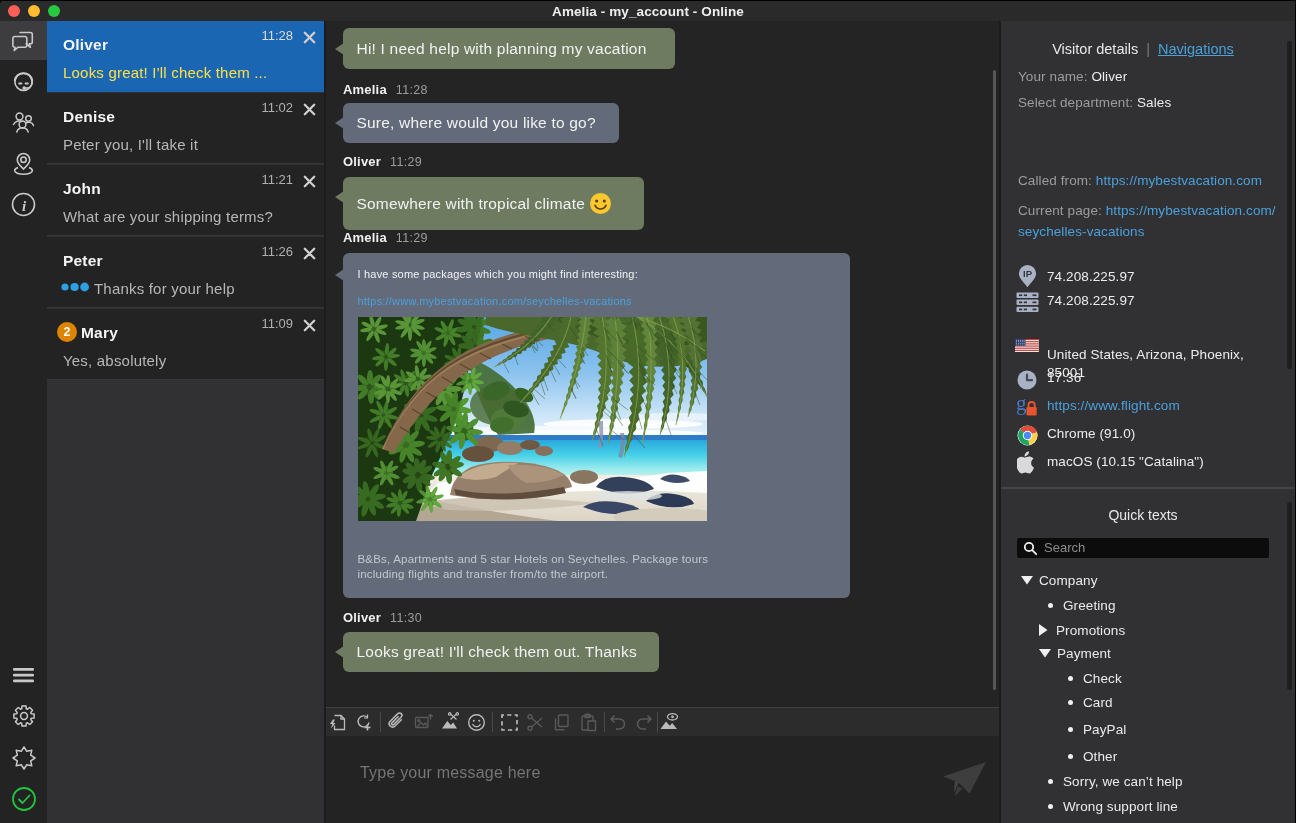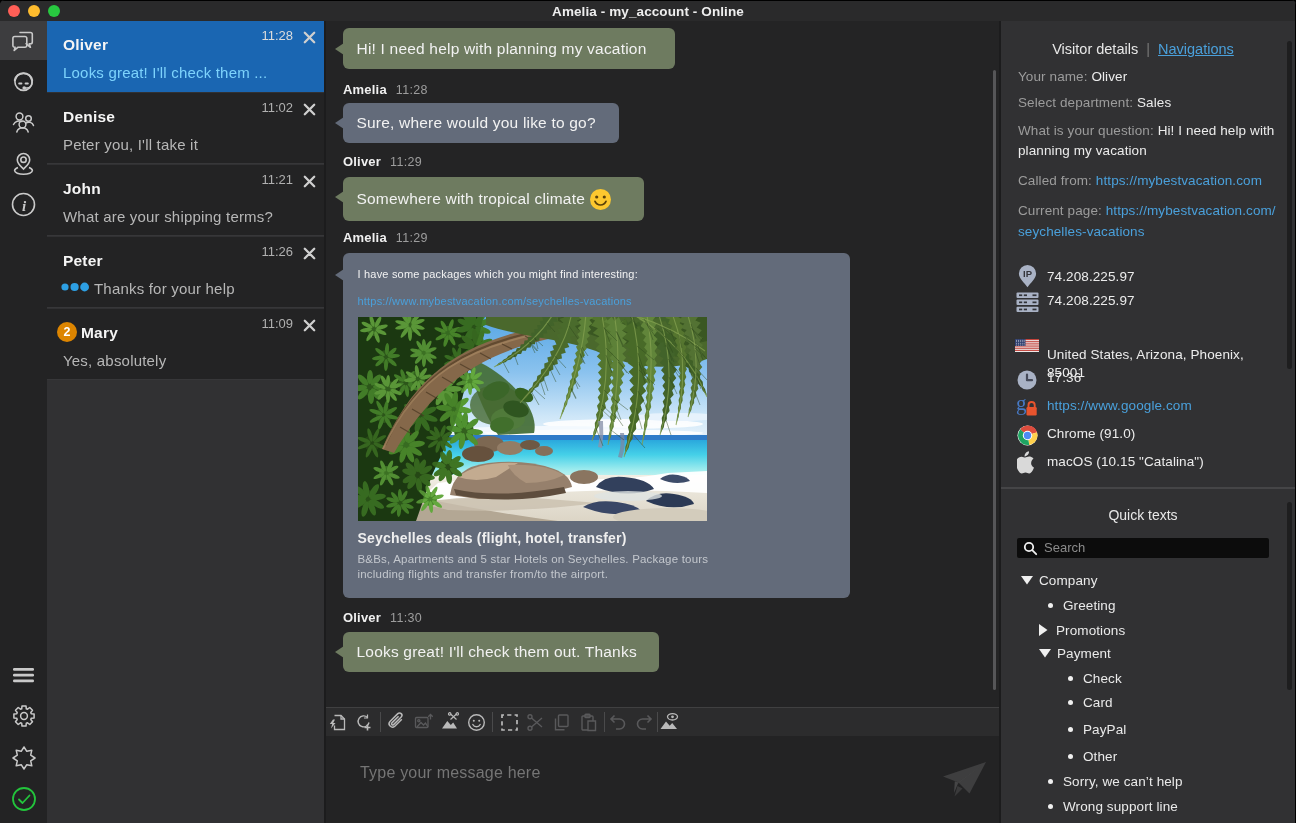--- a/index.html
+++ b/index.html
@@ -9,21 +9,21 @@
 .tl { position:absolute; top:4px; width:12px; height:12px; border-radius:50%; }
 #title { position:absolute; top:1px; left:0; width:1296px; height:20px; text-align:center; line-height:20px; color:#eeeeee; font-size:13.5px; font-weight:bold; letter-spacing:0.1px; }
 #sidebar { position:absolute; left:0; top:21px; width:47px; height:802px; background:#232324; }
 .sbicon { position:absolute; left:0; width:47px; height:39px; display:flex; align-items:center; justify-content:center; color:#c9c9c9; }
 .sel { background:#3d3d3f; }
 #chatlist { position:absolute; left:47px; top:21px; width:279px; height:802px; background:#313133; }
 .row { position:absolute; left:0; width:279px; height:71px; background:#232324; border-bottom:1px solid #373739; }
 .row.active { background:#1a66b2; border-bottom:1px solid #1a66b2; }
 .rname { position:absolute; left:16px; top:15px; font-size:15.5px; font-weight:bold; color:#f5f5f5; letter-spacing:0.2px; }
 .rmsg  { position:absolute; left:16px; top:43px; font-size:15px; color:#b7b7b7; letter-spacing:0.2px; }
-.row.active .rmsg { color:#7dd3fc; }
+.row.active .rmsg { color:#fde047; }
 .rtime { position:absolute; right:33px; top:7px; font-size:13px; color:#b0b0b0; }
 .row.active .rtime { color:#dcdcdc; }
 .rx { position:absolute; right:10px; top:9px; width:13px; height:13px; }
 #chat { position:absolute; left:326px; top:21px; width:675px; height:802px; background:#242425; }
 .msglabel { position:absolute; left:17px; font-size:13px; color:#f0f0f0; font-weight:bold; letter-spacing:0.2px; }
 .msglabel span { font-weight:normal; color:#9d9d9d; font-size:12.5px; margin-left:9px; letter-spacing:0.3px; }
 .bub { position:absolute; left:16.5px; border-radius:6px; color:#f2f2f2; font-size:15.5px; letter-spacing:0.2px; padding:0 14px; display:flex; align-items:center; white-space:nowrap; }
 .bub.green { background:#6e7b60; }
 .bub.gray { background:#636b7a; }
 .tail { position:absolute; left:-8px; width:0; height:0; border-top:6px solid transparent; border-bottom:6px solid transparent; }
@@ -174,21 +174,21 @@
             <path d="M1.8 1.8 L11.2 11.2 M11.2 1.8 L1.8 11.2" stroke="#cfcfcf" stroke-width="2.3" stroke-linecap="round"></path>
           </svg></div>
     </div>
   </div>
 
   <div id="chat">
     <div class="bub green" style="top:7px; height:41px; width:332px;">Hi! I need help with planning my vacation<div class="tail" style="top:15px;"></div></div>
     <div class="msglabel" style="top:61px;">Amelia<span>11:28</span></div>
     <div class="bub gray" style="top:82px; height:40px; width:276px;">Sure, where would you like to go?<div class="tail" style="top:14px;"></div></div>
     <div class="msglabel" style="top:132.5px;">Oliver<span>11:29</span></div>
-    <div class="bub green" style="top:156px; height:44px; width:301px;">Somewhere with tropical climate&nbsp;<svg width="23" height="23" viewBox="0 0 23 23">
+    <div class="bub green" style="top:156px; height:53px; width:301px;">Somewhere with tropical climate&nbsp;<svg width="23" height="23" viewBox="0 0 23 23">
           <circle cx="11.5" cy="11.5" r="10.5" fill="#fdc82f"></circle>
           <circle cx="7.7" cy="9" r="1.6" fill="#5b4108"></circle>
           <circle cx="15.3" cy="9" r="1.6" fill="#5b4108"></circle>
           <path d="M6 13.4 A 6 6 0 0 0 17 13.4" fill="none" stroke="#5b4108" stroke-width="1.7" stroke-linecap="round"></path>
         </svg><div class="tail" style="top:14px;"></div></div>
     <div class="msglabel" style="top:208.5px;">Amelia<span>11:29</span></div>
 
     <div class="bub gray" style="top:231.5px; height:345px; width:507px; display:block; padding:0;">
       <div class="tail" style="top:16px;"></div>
       <div style="position:absolute; left:15px; top:8px; font-size:11px; line-height:27px;">I have some packages which you might find interesting:<br>
@@ -552,21 +552,20 @@
 <path d="M268,-6 Q325,22 349,80" fill="none" stroke="#87a452" stroke-width="1.1" opacity="0.7"></path>
 <path d="M244,-8 Q302,0 347,34" fill="none" stroke="#87a452" stroke-width="1.1" opacity="0.7"></path>
 <path d="M198,-8 Q180,26 136,50" fill="none" stroke="#87a452" stroke-width="1.1" opacity="0.7"></path>
 <path d="M228,-6 Q226,40 202,102" fill="none" stroke="#87a452" stroke-width="1.1" opacity="0.7"></path>
 <path d="M288,-6 Q300,48 284,128" fill="none" stroke="#87a452" stroke-width="1.1" opacity="0.7"></path>
 <path d="M312,-8 Q334,40 318,108" fill="none" stroke="#87a452" stroke-width="1.1" opacity="0.7"></path>
 <path d="M240 104 q3 14 0 26 l4 1 q2 -13 1 -27 z" fill="#8b93ab" opacity="0.8"></path>
 <path d="M262 116 q2 12 -2 24 l4 1 q4 -12 2 -25 z" fill="#7e87a2" opacity="0.75"></path>
 <path d="M191,50 l7,15 M182,63 l5,15 M185,59 l5,15 M211,9 l9,13 M173,74 l8,14 M175,71 l12,11 M197,39 l11,12 M194,44 l8,14 M246,11 l13,13 M248,38 l6,18 M244,88 l14,13 M243,92 l14,13 M246,73 l14,13 M246,10 l7,18 M248,31 l13,13 M238,111 l7,18 M281,45 l6,21 M280,74 l10,19 M280,36 l7,21 M278,91 l6,21 M273,115 l14,16 M281,53 l16,15 M279,29 l17,14 M281,47 l11,19 M258,14 l7,14 M260,45 l11,12 M256,96 l9,13 M260,43 l9,13 M257,83 l13,10 M253,113 l13,10 M257,88 l6,15 M259,15 l6,15 M311,44 l10,16 M304,10 l15,12 M308,26 l6,18 M308,28 l8,17 M307,100 l6,18 M310,42 l12,15 M311,60 l8,17 M307,19 l8,17 M336,73 l6,15 M333,7 l5,15 M334,12 l10,12 M338,57 l5,15 M337,33 l5,15 M338,51 l11,12 M337,31 l12,11 M333,11 l12,11 M330,46 l5,17 M297,12 l14,11 M344,70 l10,15 M314,26 l12,13 M325,39 l7,16 M317,30 l11,14 M289,6 l6,17 M287,5 l10,14 M328,21 l11,10 M320,17 l4,14 M312,13 l6,14 M270,-3 l9,12 M274,-2 l5,14 M286,2 l9,12 M340,29 l5,14 M338,28 l9,12 M172,25 l5,11 M172,25 l8,9 M176,21 l9,8 M177,20 l3,12 M145,45 l6,11 M171,25 l8,9 M189,6 l8,9 M156,37 l4,11 M222,36 l4,10 M213,72 l5,10 M216,62 l4,10 M222,37 l5,10 M224,30 l6,9 M213,71 l5,10 M223,31 l3,10 M216,61 l6,9" stroke="#2e4a1c" stroke-width="0.9" opacity="0.5" fill="none"></path>
 </svg></div>
-      <div style="position:absolute; left:15px; top:277px; font-size:14px; font-weight:bold; color:#efefef; letter-spacing:0.2px;">Seychelles deals (flight, hotel, transfer)</div>
       <div style="position:absolute; left:15px; top:299px; font-size:11.5px; line-height:15px; color:#c3c7cd; letter-spacing:0.2px;">B&amp;Bs, Apartments and 5 star Hotels on Seychelles. Package tours<br>including flights and transfer from/to the airport.</div>
     </div>
 
     <div class="msglabel" style="top:589px;">Oliver<span>11:30</span></div>
     <div class="bub green" style="top:610.5px; height:40px; width:316px;">Looks great! I'll check them out. Thanks<div class="tail" style="top:14px;"></div></div>
 
     <div id="toolbar">
         <div class="tbi" style="left:0px;">
           <svg width="19" height="19" viewBox="0 0 19 19" fill="none" stroke="#b9b9b9" stroke-width="1.3">
             <path d="M6.5 2.5 h6.5 l3.5 3.5 v10.5 h-10 v-4"></path>
@@ -669,21 +668,20 @@
     </div>
     <div id="chatscroll"></div>
   </div>
 
   <div style="position:absolute; left:324px; top:21px; width:2px; height:802px; background:#1c1c1d;"></div>
   <div style="position:absolute; left:999px; top:21px; width:2px; height:802px; background:#1c1c1d;"></div>
   <div id="rpanel">
     <div class="hdr"><span style="color:#e8e8e8;">Visitor details</span><span style="color:#777;">&nbsp; |&nbsp; </span><a class="link" style="text-decoration:underline;" href="#">Navigations</a></div>
     <div class="rrow" style="top:46px;">Your name: <b>Oliver</b></div>
     <div class="rrow" style="top:72px;">Select department: <b>Sales</b></div>
-    <div class="rrow" style="top:99.5px;">What is your question: <b>Hi! I need help with planning my vacation</b></div>
     <div class="rrow" style="top:149.5px;">Called from: <a class="link" href="#">https://mybestvacation.com</a></div>
     <div class="rrow" style="top:180px;">Current page: <a class="link" href="#">https://mybestvacation.com/<wbr>seychelles-vacations</a></div>
 
     <div class="iico" style="top:243px;">
         <svg width="21" height="25" viewBox="0 0 21 25">
           <path d="M10.5 1 a8.6 8.6 0 0 1 8.6 8.6 c0 5.2 -5.8 9.8 -8.6 13.6 C7.7 19.4 1.9 14.8 1.9 9.6 A8.6 8.6 0 0 1 10.5 1 z" fill="#a9b2c5"></path>
           <text x="10.5" y="13.2" font-size="9.5" font-weight="bold" fill="#33343a" text-anchor="middle" font-family="Liberation Sans">IP</text>
         </svg>
       </div>
     <div class="irow" style="top:247px;">74.208.225.97</div>
@@ -749,21 +747,21 @@
         </svg>
       </div>
     <div class="irow" style="top:348px;">17:36</div>
     <div class="iico" style="top:372.5px;">
         <svg width="23" height="25" viewBox="0 0 23 25">
           <text x="0" y="17" font-family="Liberation Serif" font-size="21" fill="#4779c4">g</text>
           <path d="M12.5 14.5 v-2.4 a3.1 3.1 0 0 1 6.2 0 V14.5" fill="none" stroke="#e8542e" stroke-width="1.9"></path>
           <rect x="10.5" y="14" width="10.2" height="8.5" rx="1.2" fill="#e8542e"></rect>
         </svg>
       </div>
-    <div class="irow" style="top:376px;"><a class="link" href="#">https://www.google.com</a></div>
+    <div class="irow" style="top:376px;"><a class="link" href="#">https://www.flight.com</a></div>
     <div class="iico" style="top:402.5px;">
         <svg width="21" height="21" viewBox="0 0 21 21">
 <circle cx="10.5" cy="10.5" r="10" fill="#fff"></circle>
 <path d="M10.5 10.5 L3.4 4.2 A9.6 9.6 0 0 1 19.9 7.3 Z" fill="#dd4c3d"></path>
 <path d="M10.5 10.5 L19.9 7.3 A9.6 9.6 0 0 1 12.3 19.9 Z" fill="#ffd04c"></path>
 <path d="M10.5 10.5 L12.3 19.9 A9.6 9.6 0 0 1 3.4 4.3 Z" fill="#1ea361"></path>
 <path d="M3.4 4.2 A9.6 9.6 0 0 1 19.9 7.2 L13 7.2 L6 6.8 Z" fill="#dd4c3d"></path>
 <circle cx="10.5" cy="10.5" r="4.7" fill="#fff"></circle>
 <circle cx="10.5" cy="10.5" r="3.7" fill="#4c8bf5"></circle>
 </svg>

